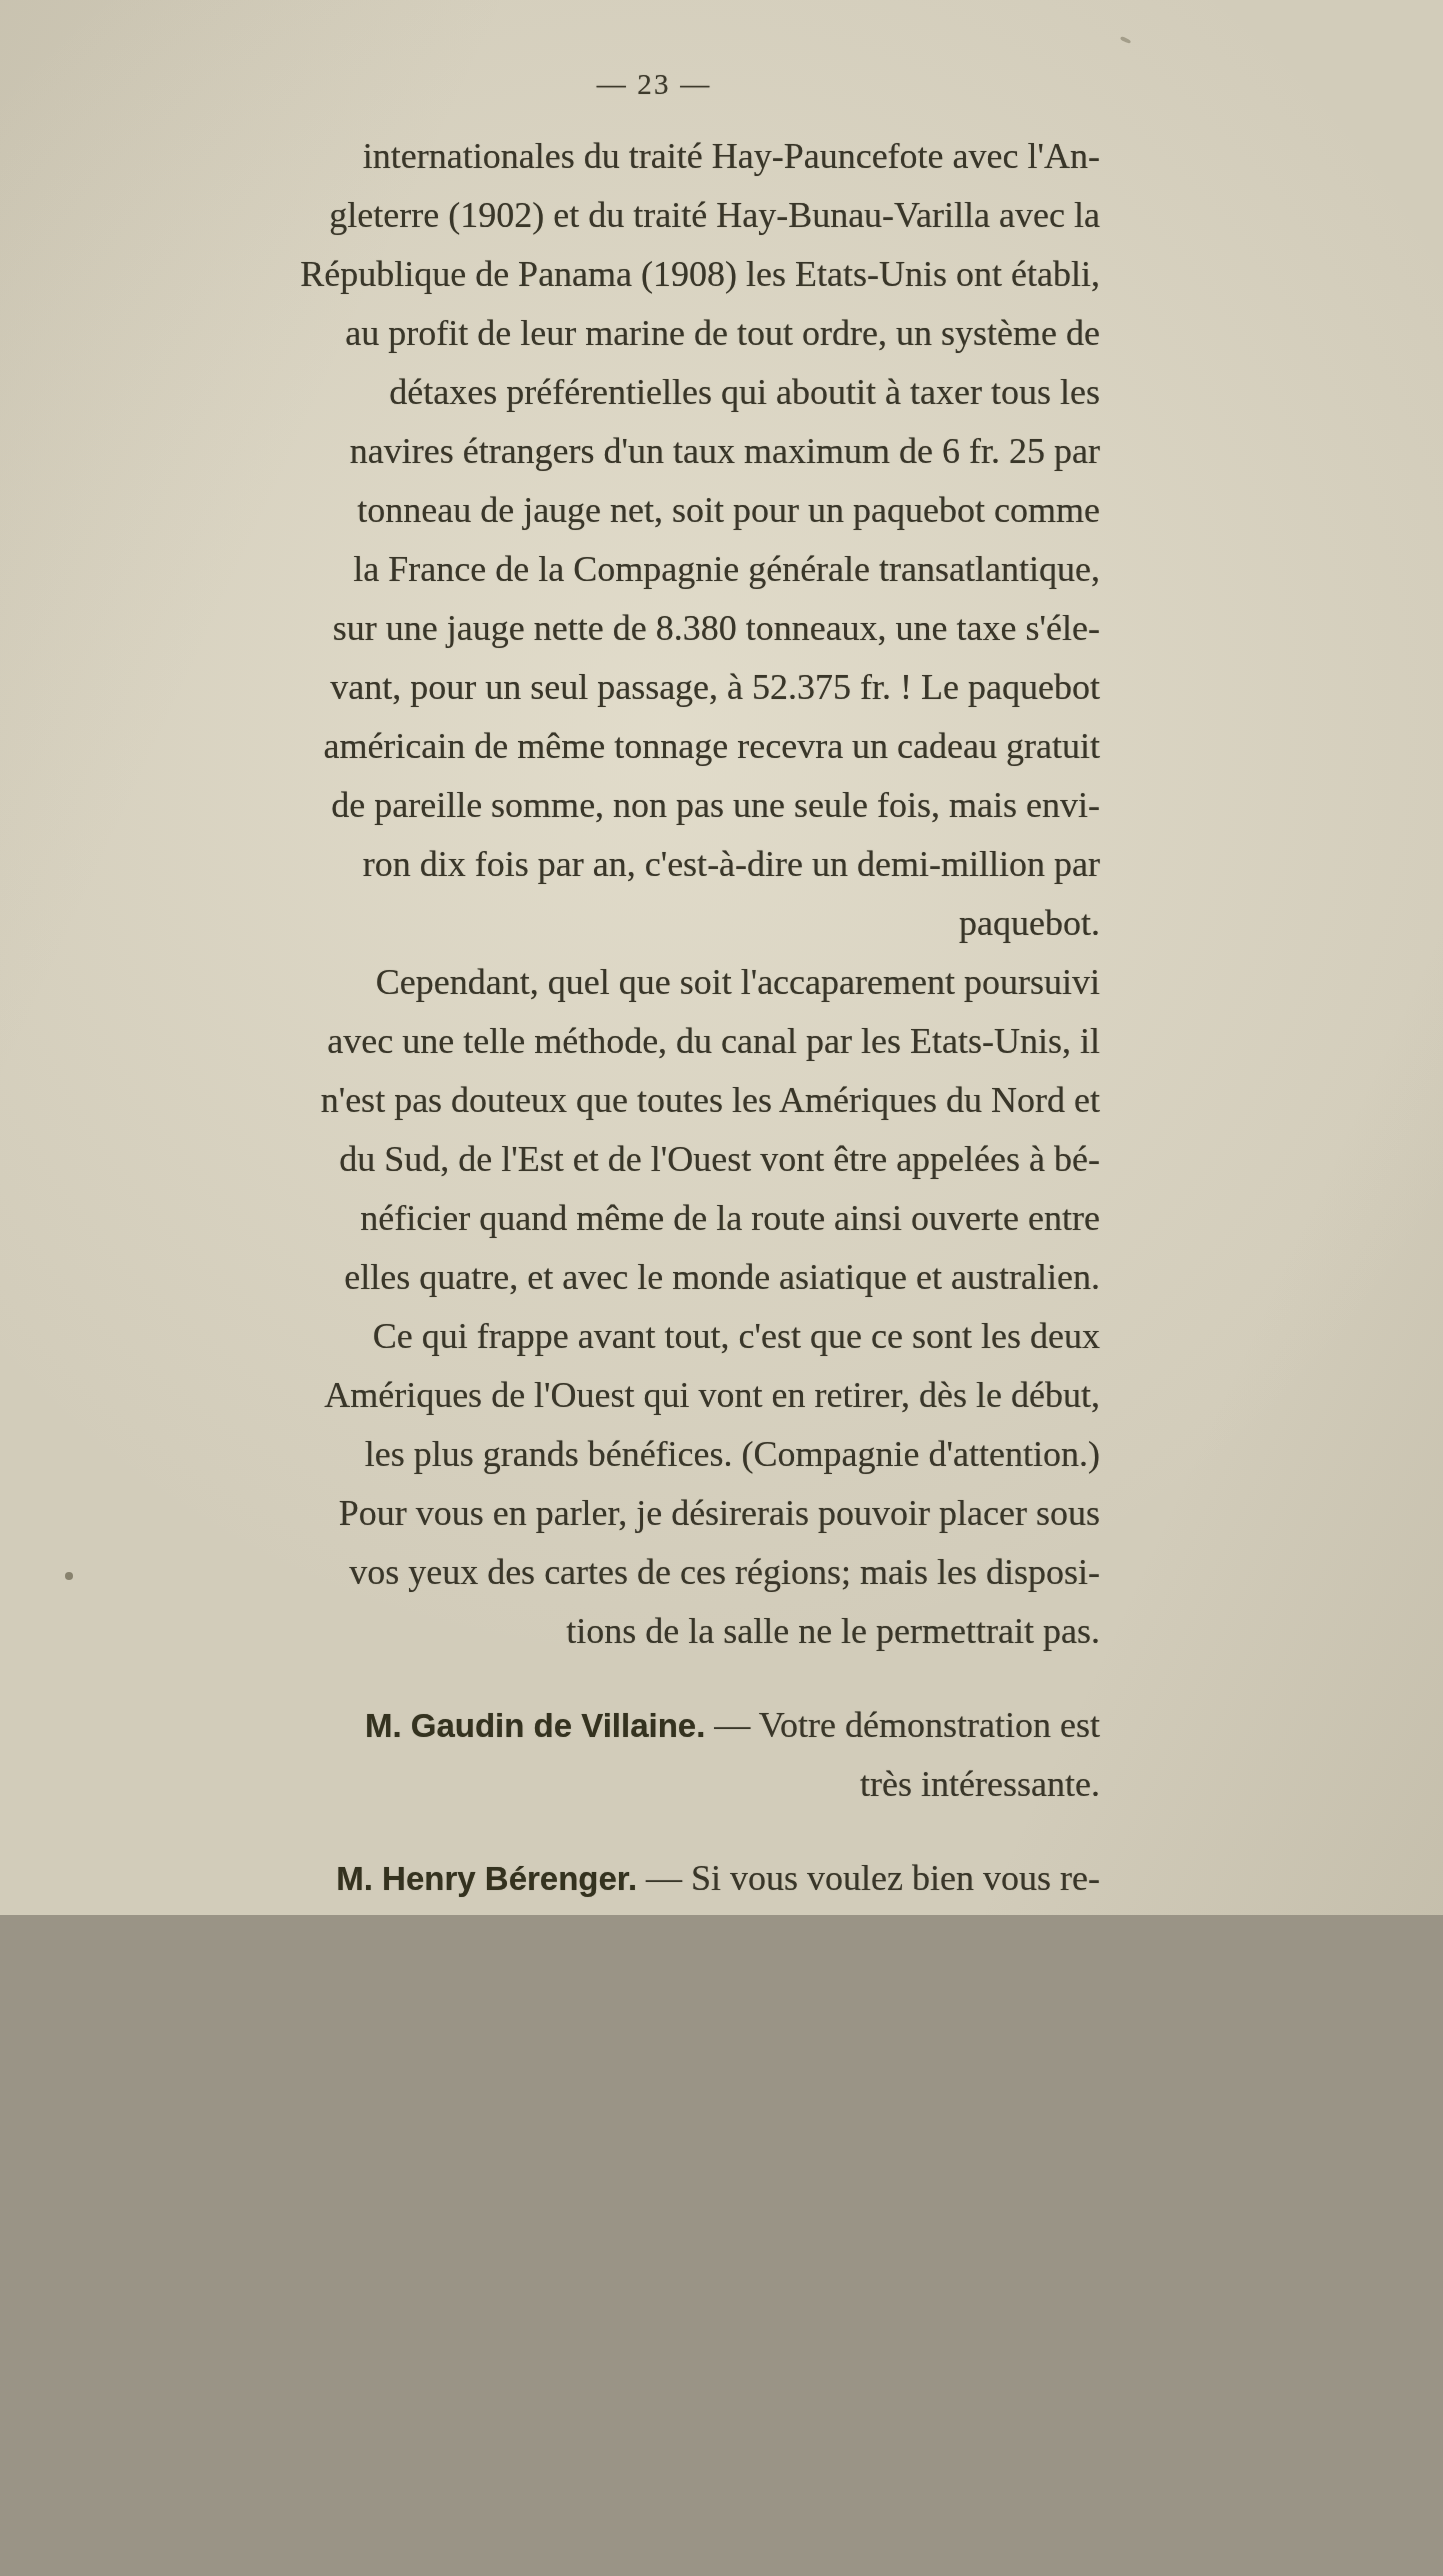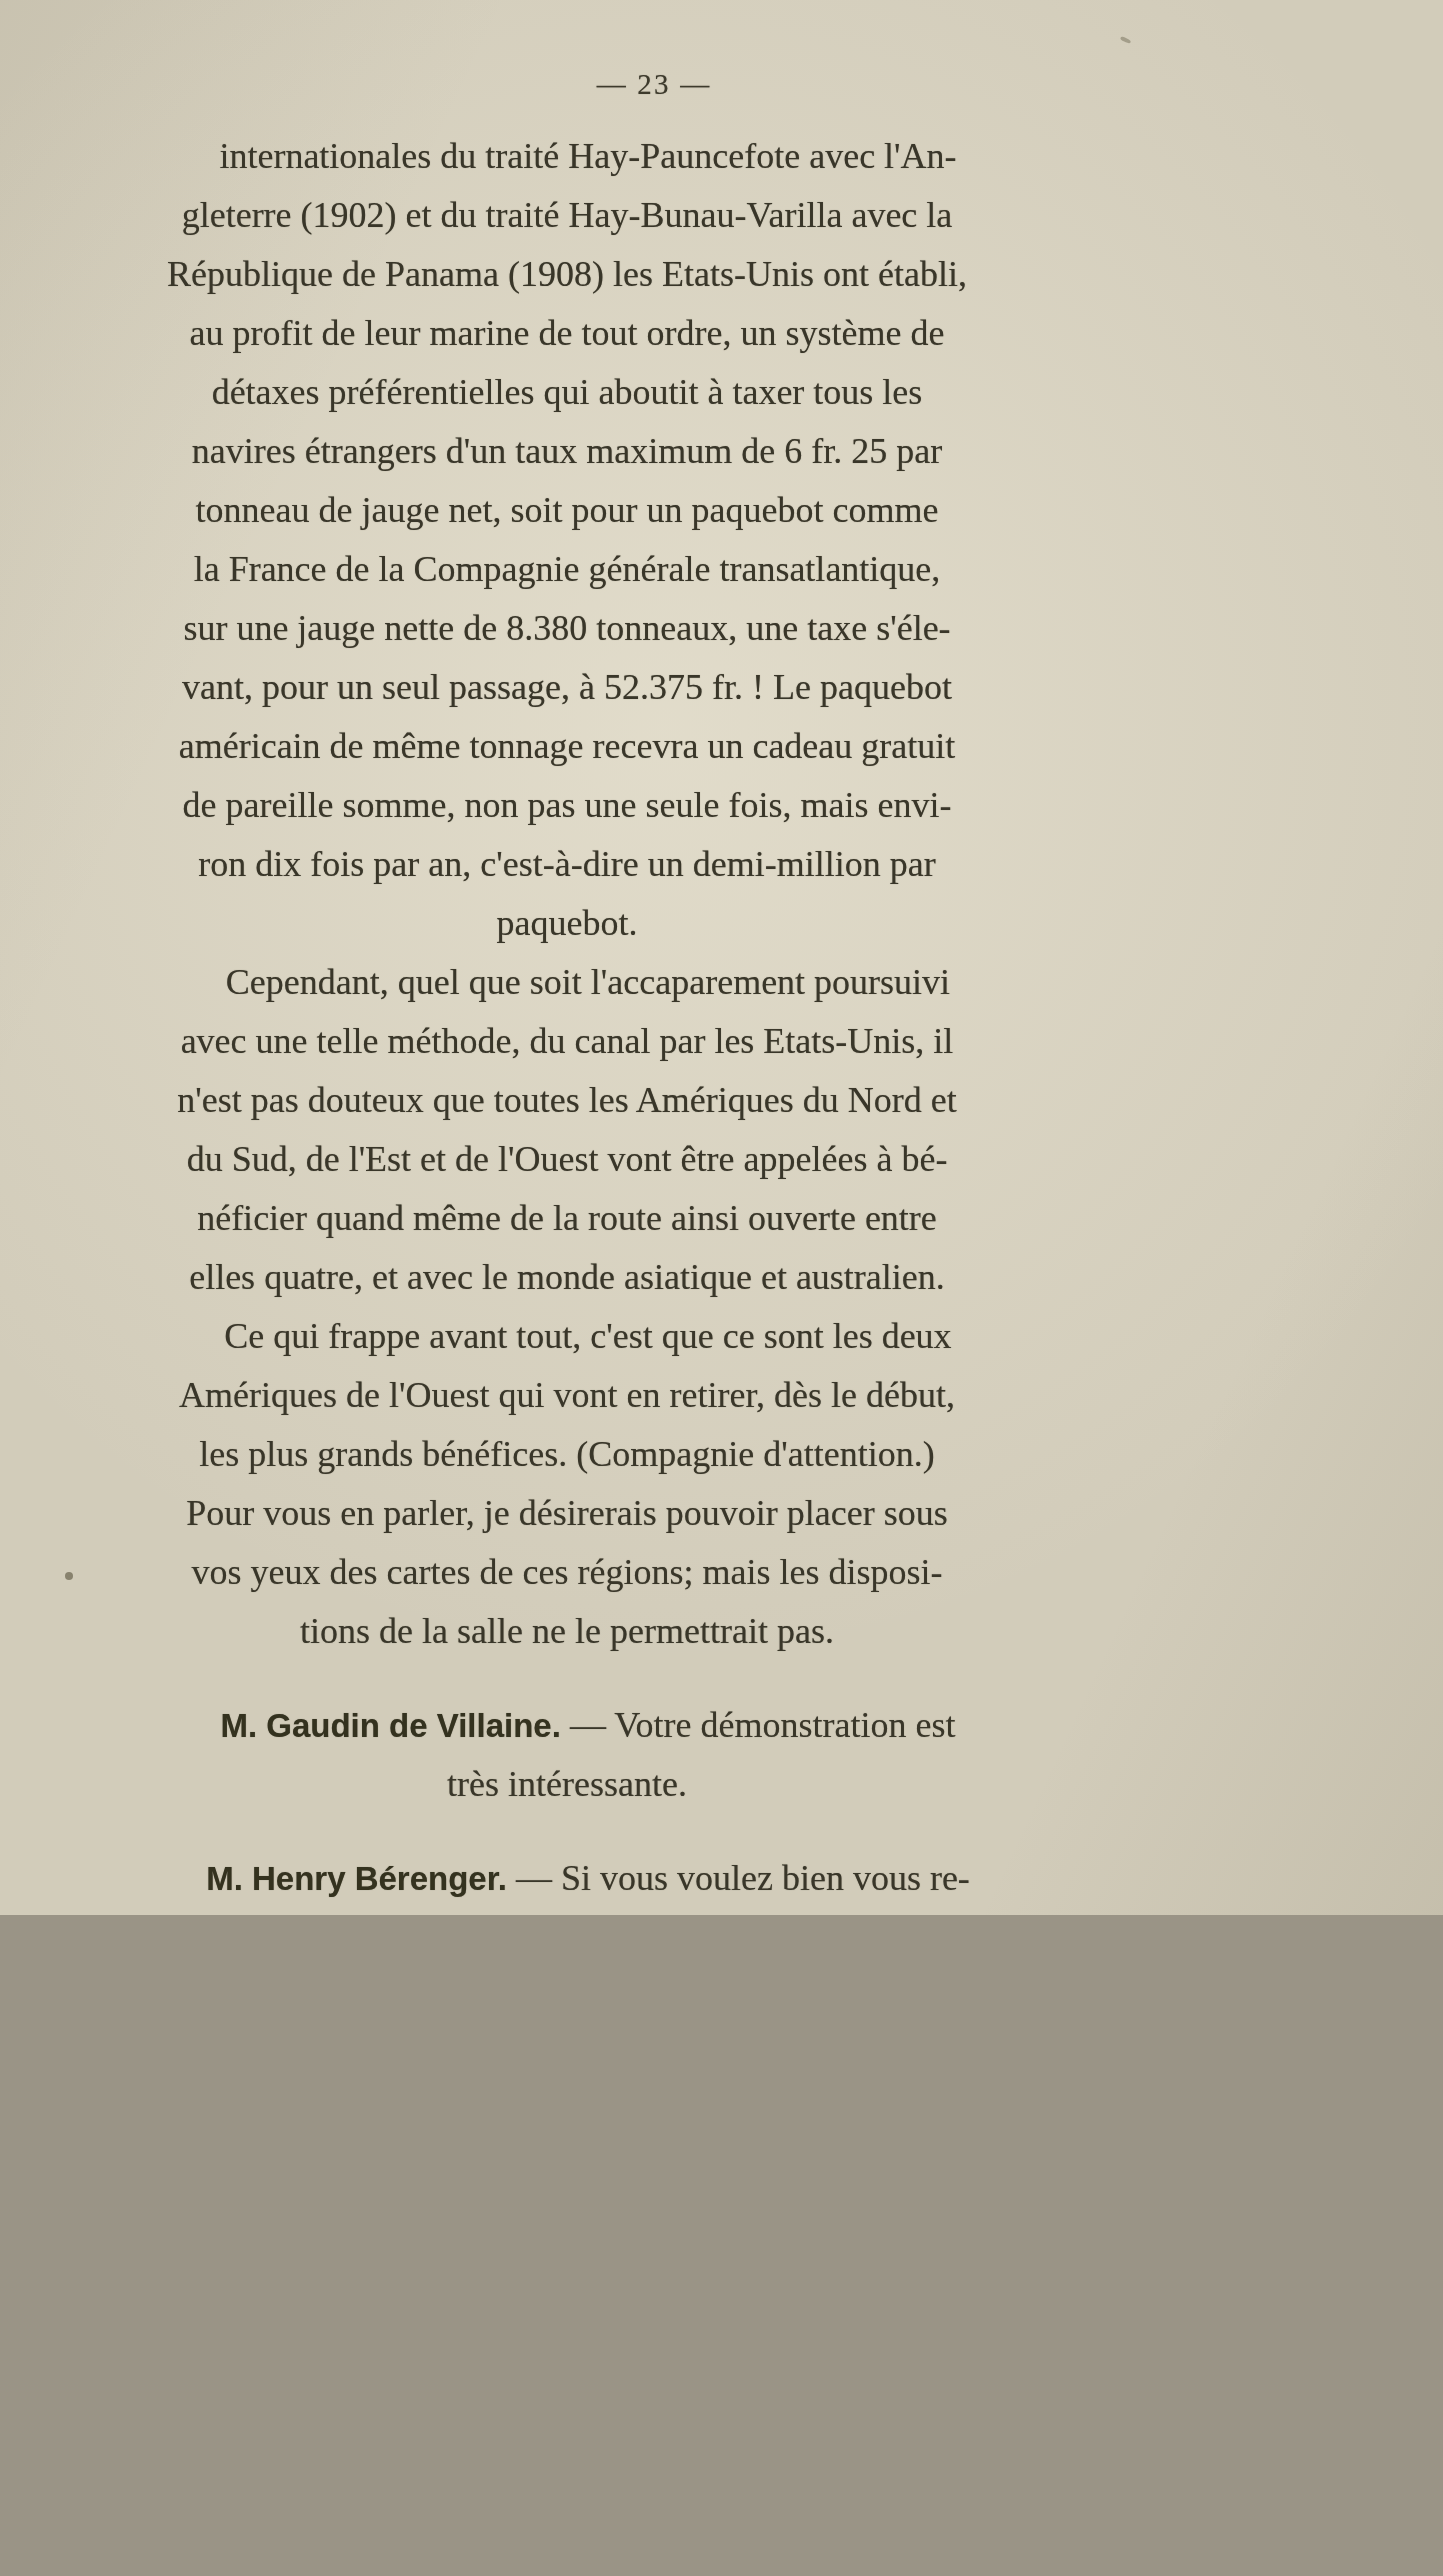--- a/index.html
+++ b/index.html
@@ -28,25 +28,25 @@
     padding-top: 67px;
     text-align: center;
     font-size: 29px;
     line-height: 34px;
     letter-spacing: 2.2px;
     color: #3d3a2c;
     text-shadow: 0 0 0.9px rgba(57,54,41,0.5);
   }
   .column {
     width: 992px;
-    margin-left: 71px;
+    margin-left: 108px;
     margin-top: 26.4px;
     font-size: 36px;
     line-height: 59px;
-    text-align: center;
+    text-align: right;
     text-shadow: 0 0 0.9px rgba(57,54,41,0.5);
   }
   .para {
     margin: 0;
     white-space: pre-line;
     text-indent: 42px;
   }
   .speech {
     margin-top: 35px;
   }

